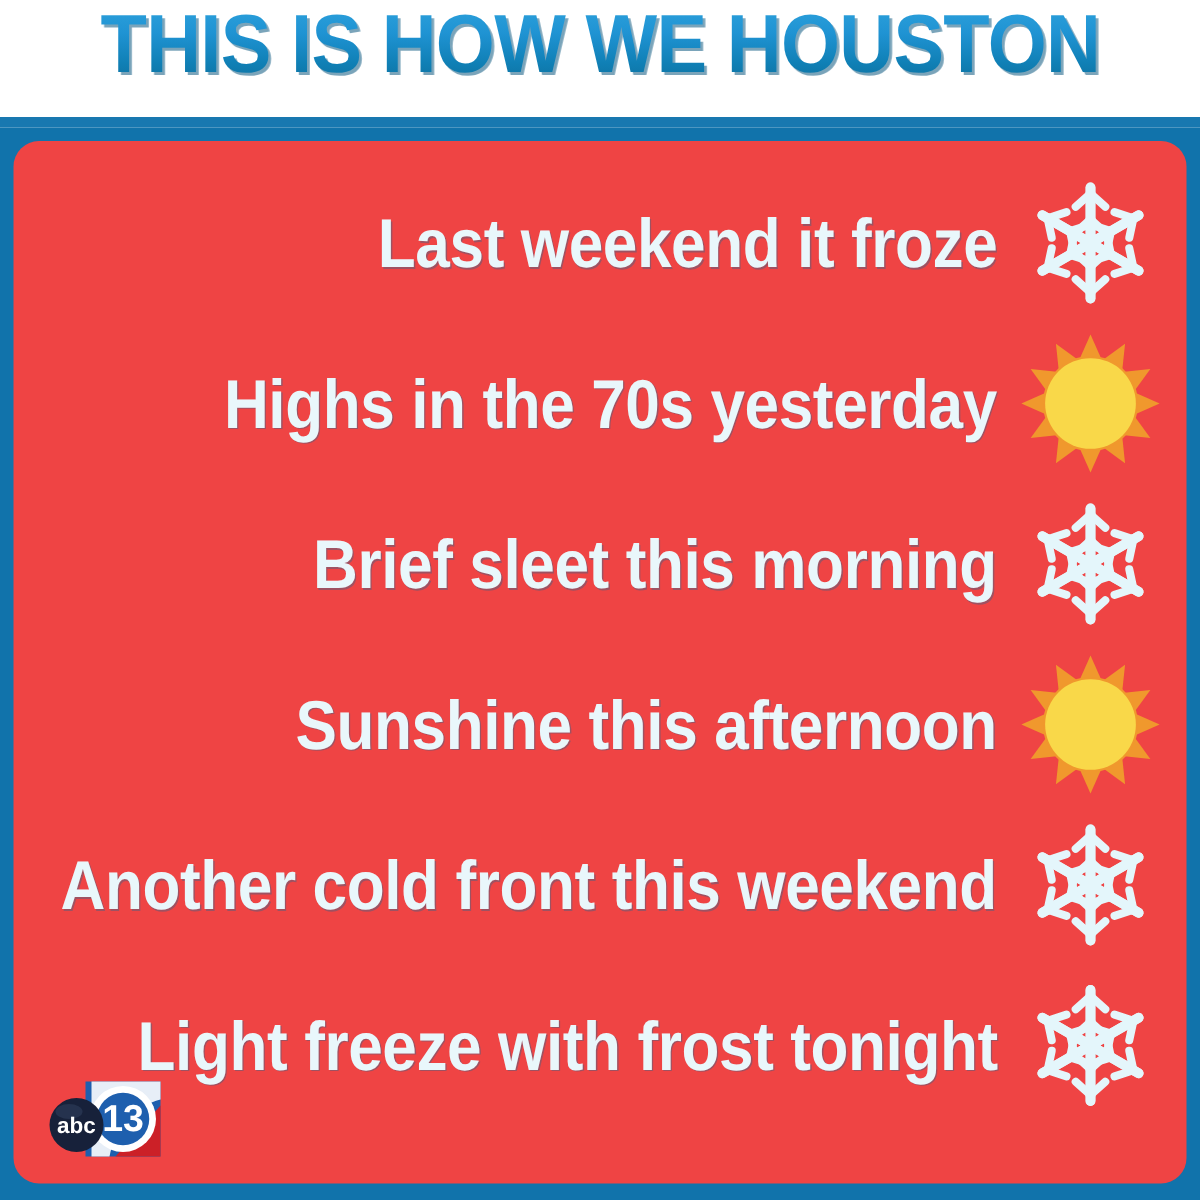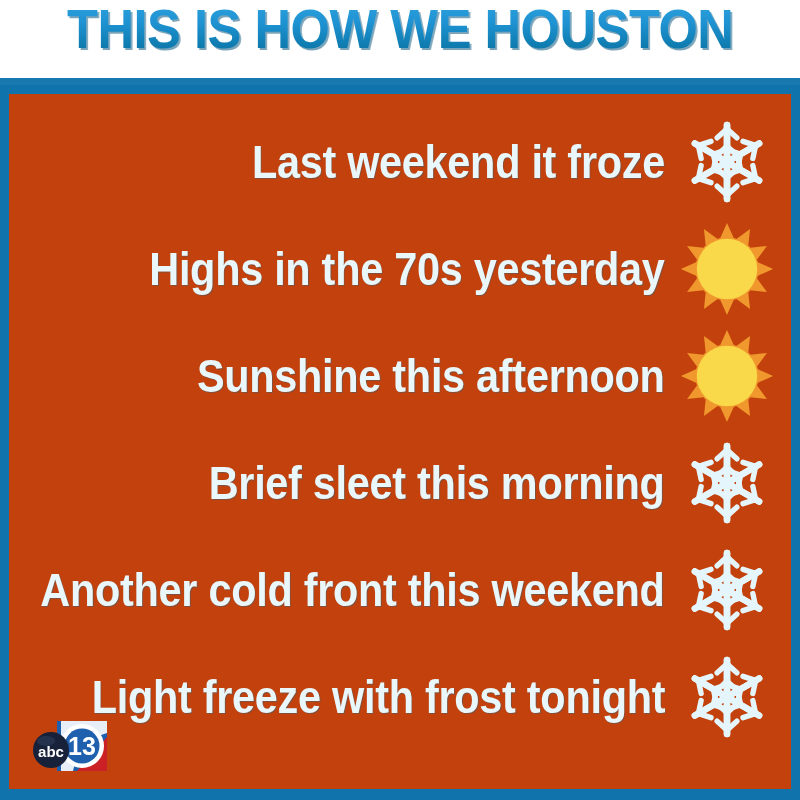--- a/index.html
+++ b/index.html
@@ -70,23 +70,24 @@
     width: 800px;
     height: 715px;
     background: #1173ab;           
     box-sizing: border-box;
     padding: 9px 9px 11px 9px;
   }
   .panel-inner {
     position: relative;
     width: 100%;
     height: 100%;
-    background: #c2410c;           
+    background: #ef4444;           
     box-sizing: border-box;
     overflow: hidden;
+    border-radius: 17px;
   }
 
   
   .rows {
     position: absolute;
     left: 0;
     top: 0;
     right: 0;
     padding-top: 14px;
     padding-right: 16px;
@@ -212,20 +213,70 @@
                 <polygon points="28.08,71.92 8.43,74.00 20.06,58.02" fill="#f0982d"></polygon>
                 <polygon points="20.06,58.02 2.00,50.00 20.06,41.98" fill="#f0982d"></polygon>
                 <polygon points="20.06,41.98 8.43,26.00 28.08,28.08" fill="#f0982d"></polygon>
                 <polygon points="28.08,28.08 26.00,8.43 41.98,20.06" fill="#f0982d"></polygon>
                 <circle cx="50" cy="50" r="33" fill="#f0982d"></circle>
                 <circle cx="50" cy="50" r="31.5" fill="#f9d849"></circle>
               </svg>
             </div>
           </div>
           <div class="row">
+            <div class="row-text">Brief sleet this morning</div>
+            <div class="row-icon">
+              <svg viewBox="0 0 100 100" width="96" height="96">
+                <g transform="rotate(0 50 50)">
+                  <rect x="46.6" y="8" width="6.8" height="84" rx="3.4" fill="#e4f6fb"></rect>
+                  <rect x="49" y="13" width="5.6" height="20" rx="2.8" fill="#e4f6fb" transform="rotate(-48 50 18)"></rect>
+                  <rect x="45.4" y="13" width="5.6" height="20" rx="2.8" fill="#e4f6fb" transform="rotate(48 50 18)"></rect>
+                  <rect x="49" y="31" width="5.6" height="19" rx="2.8" fill="#e4f6fb" transform="rotate(-48 50 36)"></rect>
+                  <rect x="45.4" y="31" width="5.6" height="19" rx="2.8" fill="#e4f6fb" transform="rotate(48 50 36)"></rect>
+                </g>
+                <g transform="rotate(60 50 50)">
+                  <rect x="46.6" y="8" width="6.8" height="84" rx="3.4" fill="#e4f6fb"></rect>
+                  <rect x="49" y="13" width="5.6" height="20" rx="2.8" fill="#e4f6fb" transform="rotate(-48 50 18)"></rect>
+                  <rect x="45.4" y="13" width="5.6" height="20" rx="2.8" fill="#e4f6fb" transform="rotate(48 50 18)"></rect>
+                  <rect x="49" y="31" width="5.6" height="19" rx="2.8" fill="#e4f6fb" transform="rotate(-48 50 36)"></rect>
+                  <rect x="45.4" y="31" width="5.6" height="19" rx="2.8" fill="#e4f6fb" transform="rotate(48 50 36)"></rect>
+                </g>
+                <g transform="rotate(120 50 50)">
+                  <rect x="46.6" y="8" width="6.8" height="84" rx="3.4" fill="#e4f6fb"></rect>
+                  <rect x="49" y="13" width="5.6" height="20" rx="2.8" fill="#e4f6fb" transform="rotate(-48 50 18)"></rect>
+                  <rect x="45.4" y="13" width="5.6" height="20" rx="2.8" fill="#e4f6fb" transform="rotate(48 50 18)"></rect>
+                  <rect x="49" y="31" width="5.6" height="19" rx="2.8" fill="#e4f6fb" transform="rotate(-48 50 36)"></rect>
+                  <rect x="45.4" y="31" width="5.6" height="19" rx="2.8" fill="#e4f6fb" transform="rotate(48 50 36)"></rect>
+                </g>
+                <g transform="rotate(180 50 50)">
+                  <rect x="46.6" y="8" width="6.8" height="84" rx="3.4" fill="#e4f6fb"></rect>
+                  <rect x="49" y="13" width="5.6" height="20" rx="2.8" fill="#e4f6fb" transform="rotate(-48 50 18)"></rect>
+                  <rect x="45.4" y="13" width="5.6" height="20" rx="2.8" fill="#e4f6fb" transform="rotate(48 50 18)"></rect>
+                  <rect x="49" y="31" width="5.6" height="19" rx="2.8" fill="#e4f6fb" transform="rotate(-48 50 36)"></rect>
+                  <rect x="45.4" y="31" width="5.6" height="19" rx="2.8" fill="#e4f6fb" transform="rotate(48 50 36)"></rect>
+                </g>
+                <g transform="rotate(240 50 50)">
+                  <rect x="46.6" y="8" width="6.8" height="84" rx="3.4" fill="#e4f6fb"></rect>
+                  <rect x="49" y="13" width="5.6" height="20" rx="2.8" fill="#e4f6fb" transform="rotate(-48 50 18)"></rect>
+                  <rect x="45.4" y="13" width="5.6" height="20" rx="2.8" fill="#e4f6fb" transform="rotate(48 50 18)"></rect>
+                  <rect x="49" y="31" width="5.6" height="19" rx="2.8" fill="#e4f6fb" transform="rotate(-48 50 36)"></rect>
+                  <rect x="45.4" y="31" width="5.6" height="19" rx="2.8" fill="#e4f6fb" transform="rotate(48 50 36)"></rect>
+                </g>
+                <g transform="rotate(300 50 50)">
+                  <rect x="46.6" y="8" width="6.8" height="84" rx="3.4" fill="#e4f6fb"></rect>
+                  <rect x="49" y="13" width="5.6" height="20" rx="2.8" fill="#e4f6fb" transform="rotate(-48 50 18)"></rect>
+                  <rect x="45.4" y="13" width="5.6" height="20" rx="2.8" fill="#e4f6fb" transform="rotate(48 50 18)"></rect>
+                  <rect x="49" y="31" width="5.6" height="19" rx="2.8" fill="#e4f6fb" transform="rotate(-48 50 36)"></rect>
+                  <rect x="45.4" y="31" width="5.6" height="19" rx="2.8" fill="#e4f6fb" transform="rotate(48 50 36)"></rect>
+                </g>
+                <circle cx="50" cy="50" r="7" fill="#e4f6fb"></circle>
+              </svg>
+            </div>
+          </div>
+          <div class="row">
             <div class="row-text">Sunshine this afternoon</div>
             <div class="row-icon">
               <svg viewBox="0 0 100 100" width="96" height="96">
                 <polygon points="41.98,20.06 50.00,2.00 58.02,20.06" fill="#f0982d"></polygon>
                 <polygon points="58.02,20.06 74.00,8.43 71.92,28.08" fill="#f0982d"></polygon>
                 <polygon points="71.92,28.08 91.57,26.00 79.94,41.98" fill="#f0982d"></polygon>
                 <polygon points="79.94,41.98 98.00,50.00 79.94,58.02" fill="#f0982d"></polygon>
                 <polygon points="79.94,58.02 91.57,74.00 71.92,71.92" fill="#f0982d"></polygon>
                 <polygon points="71.92,71.92 74.00,91.57 58.02,79.94" fill="#f0982d"></polygon>
                 <polygon points="58.02,79.94 50.00,98.00 41.98,79.94" fill="#f0982d"></polygon>
@@ -233,70 +284,20 @@
                 <polygon points="28.08,71.92 8.43,74.00 20.06,58.02" fill="#f0982d"></polygon>
                 <polygon points="20.06,58.02 2.00,50.00 20.06,41.98" fill="#f0982d"></polygon>
                 <polygon points="20.06,41.98 8.43,26.00 28.08,28.08" fill="#f0982d"></polygon>
                 <polygon points="28.08,28.08 26.00,8.43 41.98,20.06" fill="#f0982d"></polygon>
                 <circle cx="50" cy="50" r="33" fill="#f0982d"></circle>
                 <circle cx="50" cy="50" r="31.5" fill="#f9d849"></circle>
               </svg>
             </div>
           </div>
           <div class="row">
-            <div class="row-text">Brief sleet this morning</div>
-            <div class="row-icon">
-              <svg viewBox="0 0 100 100" width="96" height="96">
-                <g transform="rotate(0 50 50)">
-                  <rect x="46.6" y="8" width="6.8" height="84" rx="3.4" fill="#e4f6fb"></rect>
-                  <rect x="49" y="13" width="5.6" height="20" rx="2.8" fill="#e4f6fb" transform="rotate(-48 50 18)"></rect>
-                  <rect x="45.4" y="13" width="5.6" height="20" rx="2.8" fill="#e4f6fb" transform="rotate(48 50 18)"></rect>
-                  <rect x="49" y="31" width="5.6" height="19" rx="2.8" fill="#e4f6fb" transform="rotate(-48 50 36)"></rect>
-                  <rect x="45.4" y="31" width="5.6" height="19" rx="2.8" fill="#e4f6fb" transform="rotate(48 50 36)"></rect>
-                </g>
-                <g transform="rotate(60 50 50)">
-                  <rect x="46.6" y="8" width="6.8" height="84" rx="3.4" fill="#e4f6fb"></rect>
-                  <rect x="49" y="13" width="5.6" height="20" rx="2.8" fill="#e4f6fb" transform="rotate(-48 50 18)"></rect>
-                  <rect x="45.4" y="13" width="5.6" height="20" rx="2.8" fill="#e4f6fb" transform="rotate(48 50 18)"></rect>
-                  <rect x="49" y="31" width="5.6" height="19" rx="2.8" fill="#e4f6fb" transform="rotate(-48 50 36)"></rect>
-                  <rect x="45.4" y="31" width="5.6" height="19" rx="2.8" fill="#e4f6fb" transform="rotate(48 50 36)"></rect>
-                </g>
-                <g transform="rotate(120 50 50)">
-                  <rect x="46.6" y="8" width="6.8" height="84" rx="3.4" fill="#e4f6fb"></rect>
-                  <rect x="49" y="13" width="5.6" height="20" rx="2.8" fill="#e4f6fb" transform="rotate(-48 50 18)"></rect>
-                  <rect x="45.4" y="13" width="5.6" height="20" rx="2.8" fill="#e4f6fb" transform="rotate(48 50 18)"></rect>
-                  <rect x="49" y="31" width="5.6" height="19" rx="2.8" fill="#e4f6fb" transform="rotate(-48 50 36)"></rect>
-                  <rect x="45.4" y="31" width="5.6" height="19" rx="2.8" fill="#e4f6fb" transform="rotate(48 50 36)"></rect>
-                </g>
-                <g transform="rotate(180 50 50)">
-                  <rect x="46.6" y="8" width="6.8" height="84" rx="3.4" fill="#e4f6fb"></rect>
-                  <rect x="49" y="13" width="5.6" height="20" rx="2.8" fill="#e4f6fb" transform="rotate(-48 50 18)"></rect>
-                  <rect x="45.4" y="13" width="5.6" height="20" rx="2.8" fill="#e4f6fb" transform="rotate(48 50 18)"></rect>
-                  <rect x="49" y="31" width="5.6" height="19" rx="2.8" fill="#e4f6fb" transform="rotate(-48 50 36)"></rect>
-                  <rect x="45.4" y="31" width="5.6" height="19" rx="2.8" fill="#e4f6fb" transform="rotate(48 50 36)"></rect>
-                </g>
-                <g transform="rotate(240 50 50)">
-                  <rect x="46.6" y="8" width="6.8" height="84" rx="3.4" fill="#e4f6fb"></rect>
-                  <rect x="49" y="13" width="5.6" height="20" rx="2.8" fill="#e4f6fb" transform="rotate(-48 50 18)"></rect>
-                  <rect x="45.4" y="13" width="5.6" height="20" rx="2.8" fill="#e4f6fb" transform="rotate(48 50 18)"></rect>
-                  <rect x="49" y="31" width="5.6" height="19" rx="2.8" fill="#e4f6fb" transform="rotate(-48 50 36)"></rect>
-                  <rect x="45.4" y="31" width="5.6" height="19" rx="2.8" fill="#e4f6fb" transform="rotate(48 50 36)"></rect>
-                </g>
-                <g transform="rotate(300 50 50)">
-                  <rect x="46.6" y="8" width="6.8" height="84" rx="3.4" fill="#e4f6fb"></rect>
-                  <rect x="49" y="13" width="5.6" height="20" rx="2.8" fill="#e4f6fb" transform="rotate(-48 50 18)"></rect>
-                  <rect x="45.4" y="13" width="5.6" height="20" rx="2.8" fill="#e4f6fb" transform="rotate(48 50 18)"></rect>
-                  <rect x="49" y="31" width="5.6" height="19" rx="2.8" fill="#e4f6fb" transform="rotate(-48 50 36)"></rect>
-                  <rect x="45.4" y="31" width="5.6" height="19" rx="2.8" fill="#e4f6fb" transform="rotate(48 50 36)"></rect>
-                </g>
-                <circle cx="50" cy="50" r="7" fill="#e4f6fb"></circle>
-              </svg>
-            </div>
-          </div>
-          <div class="row">
             <div class="row-text">Another cold front this weekend</div>
             <div class="row-icon">
               <svg viewBox="0 0 100 100" width="96" height="96">
                 <g transform="rotate(0 50 50)">
                   <rect x="46.6" y="8" width="6.8" height="84" rx="3.4" fill="#e4f6fb"></rect>
                   <rect x="49" y="13" width="5.6" height="20" rx="2.8" fill="#e4f6fb" transform="rotate(-48 50 18)"></rect>
                   <rect x="45.4" y="13" width="5.6" height="20" rx="2.8" fill="#e4f6fb" transform="rotate(48 50 18)"></rect>
                   <rect x="49" y="31" width="5.6" height="19" rx="2.8" fill="#e4f6fb" transform="rotate(-48 50 36)"></rect>
                   <rect x="45.4" y="31" width="5.6" height="19" rx="2.8" fill="#e4f6fb" transform="rotate(48 50 36)"></rect>
                 </g>

